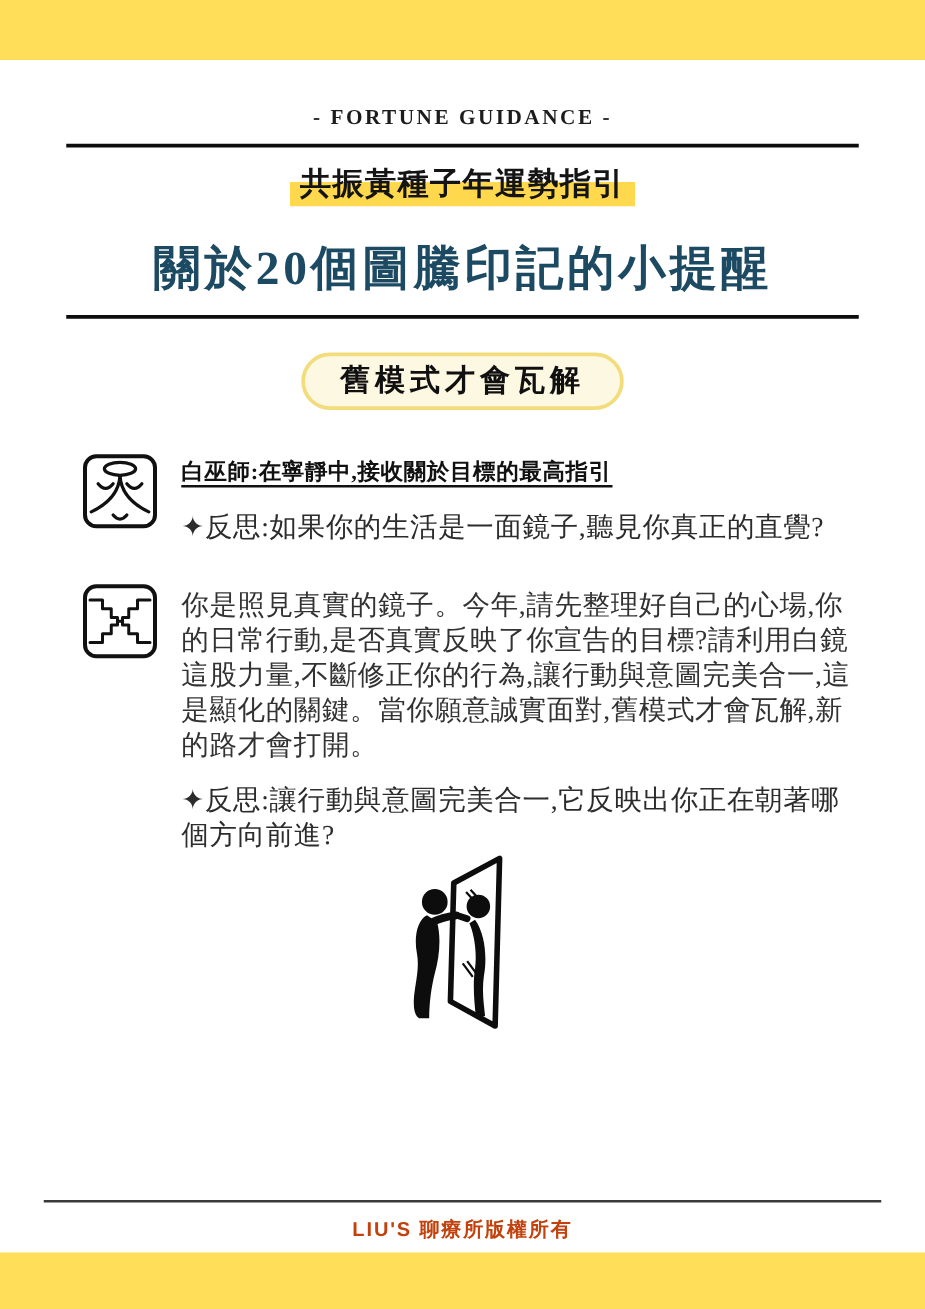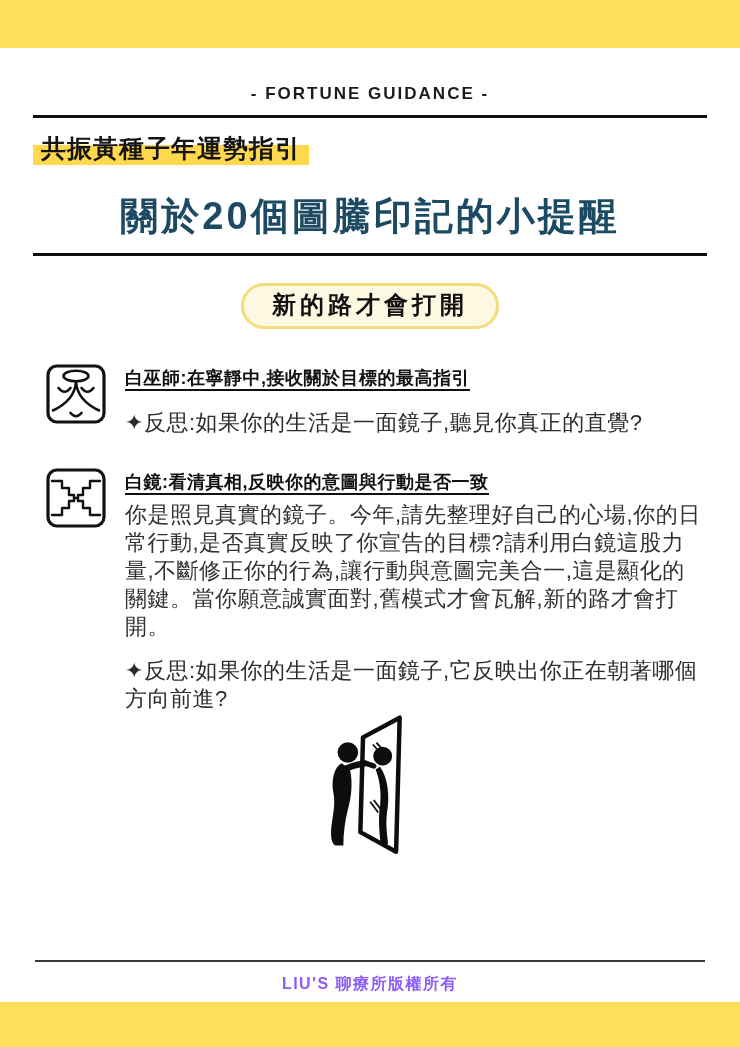--- a/index.html
+++ b/index.html
@@ -9,32 +9,32 @@
     margin:0 auto;
     background:#ffffff;
     overflow:hidden;
     font-family:"Liberation Sans","DejaVu Sans",sans-serif;
     color:#222;
   }
   .band{position:absolute;left:0;width:100%;background:var(--accent-yellow,#FFDE59);}
   .band-top{top:0;height:48px;}
   .band-bottom{bottom:0;height:45px;}
 
-  .content{position:relative;padding:0 33px;}
+  .content{position:relative;padding:0 53px;font-family:Liberation Serif, serif;}
 
   .eyebrow{
     margin-top:82px;
     text-align:center;
     font-size:17px;font-weight:800;letter-spacing:2px;
     color:#1c1c1c;line-height:24px;
   }
   .rule{border:none;height:3px;background:#0d0d0d;margin:9px 0 0 0;}
   .rule2{margin-top:10px;}
 
-  .subtitle-wrap{margin-top:13px;line-height:34px;}
+  .subtitle-wrap{margin-top:13px;text-align:center;line-height:34px;}
   .subtitle{
     display:inline-block;
     font-size:25px;font-weight:900;color:#141414;letter-spacing:1px;
     background:linear-gradient(180deg, transparent 42%, var(--highlight-yellow,#FFD84D) 42%);
     padding:0 8px;
   }
   .page-title{
     margin-top:20px;text-align:center;
     font-size:38px;font-weight:900;letter-spacing:3px;
     color:var(--title-color,#1D4A63);
@@ -75,41 +75,41 @@
   .illustration{margin-top:2px;text-align:center;height:152px;}
   .illustration svg{height:152px;}
 
   .footer-rule{
     position:absolute;left:35px;right:35px;bottom:85px;
     height:2px;background:#3a3a3a;border:none;margin:0;
   }
   .footer-text{
     position:absolute;left:0;bottom:52px;width:100%;
     text-align:center;
-    font-size:16px;font-weight:700;color:#8b5cf6;letter-spacing:1.5px;
+    font-size:16px;font-weight:700;color:#c2410c;letter-spacing:1.5px;
   }
 </style>
 </head>
 <body>
 
 <div class="page">
   <div class="band band-top"></div>
 
   <div class="content">
     <div class="eyebrow">- FORTUNE GUIDANCE -</div>
     <hr class="rule">
 
     <div class="subtitle-wrap">
       <span class="subtitle">共振黃種子年運勢指引</span>
     </div>
     <div class="page-title">關於20個圖騰印記的小提醒</div>
     <hr class="rule rule2">
 
     <div class="badge-row">
-      <span class="badge">新的路才會打開</span>
+      <span class="badge">舊模式才會瓦解</span>
     </div>
 
     <div class="section section-1">
       <div class="glyph">
         <svg width="62" height="62" viewBox="0 0 62 62" fill="none" stroke="#111" stroke-linecap="round">
           <rect x="3" y="3" width="56" height="56" rx="9" stroke-width="3.2"></rect>
           <ellipse cx="31" cy="13" rx="12.5" ry="5.2" stroke-width="2.6"></ellipse>
           <path d="M13.5 25 Q19.5 32.5 25.5 25" stroke-width="2.6"></path>
           <path d="M36.5 25 Q42.5 32.5 48.5 25" stroke-width="2.6"></path>
           <path d="M31 18.5 Q30 37 8 47.5" stroke-width="2.6"></path>
@@ -128,25 +128,22 @@
     <div class="section section-2">
       <div class="glyph">
         <svg width="62" height="62" viewBox="0 0 62 62" fill="none" stroke="#111" stroke-linecap="round" stroke-linejoin="round">
           <rect x="3" y="3" width="56" height="56" rx="9" stroke-width="3.2"></rect>
           <path d="M7 14 H17 V21 H24 V28 H29 V34 H24 V41 H17 V48 H7" stroke-width="2.4"></path>
           <path d="M55 14 H45 V21 H38 V28 H33 V34 H38 V41 H45 V48 H55" stroke-width="2.4"></path>
           <path d="M29 31 H33" stroke-width="2.4"></path>
         </svg>
       </div>
       <div class="section-text">
-        <div class="section-heading">
-          <span>白鏡:看清真相,反映你的意圖與行動是否一致</span>
-        </div>
         <div class="section-body">你是照見真實的鏡子。今年,請先整理好自己的心場,你的日常行動,是否真實反映了你宣告的目標?請利用白鏡這股力量,不斷修正你的行為,讓行動與意圖完美合一,這是顯化的關鍵。當你願意誠實面對,舊模式才會瓦解,新的路才會打開。</div>
-        <p class="reflection">✦反思:如果你的生活是一面鏡子,它反映出你正在朝著哪個方向前進?</p>
+        <p class="reflection">✦反思:讓行動與意圖完美合一,它反映出你正在朝著哪個方向前進?</p>
       </div>
     </div>
 
     <div class="illustration">
       <svg viewBox="0 0 110 170" fill="none">
 
         <polygon points="47,25 88,3 84,153 44,131" fill="#ffffff" stroke="#0d0d0d" stroke-width="5" stroke-linejoin="round"></polygon>
 
         <path d="M58 33 L67 43 M62 31 L71 41" stroke="#0d0d0d" stroke-width="2"></path>
         <path d="M55 97 L64 109 M59 95 L68 107" stroke="#0d0d0d" stroke-width="2"></path>

